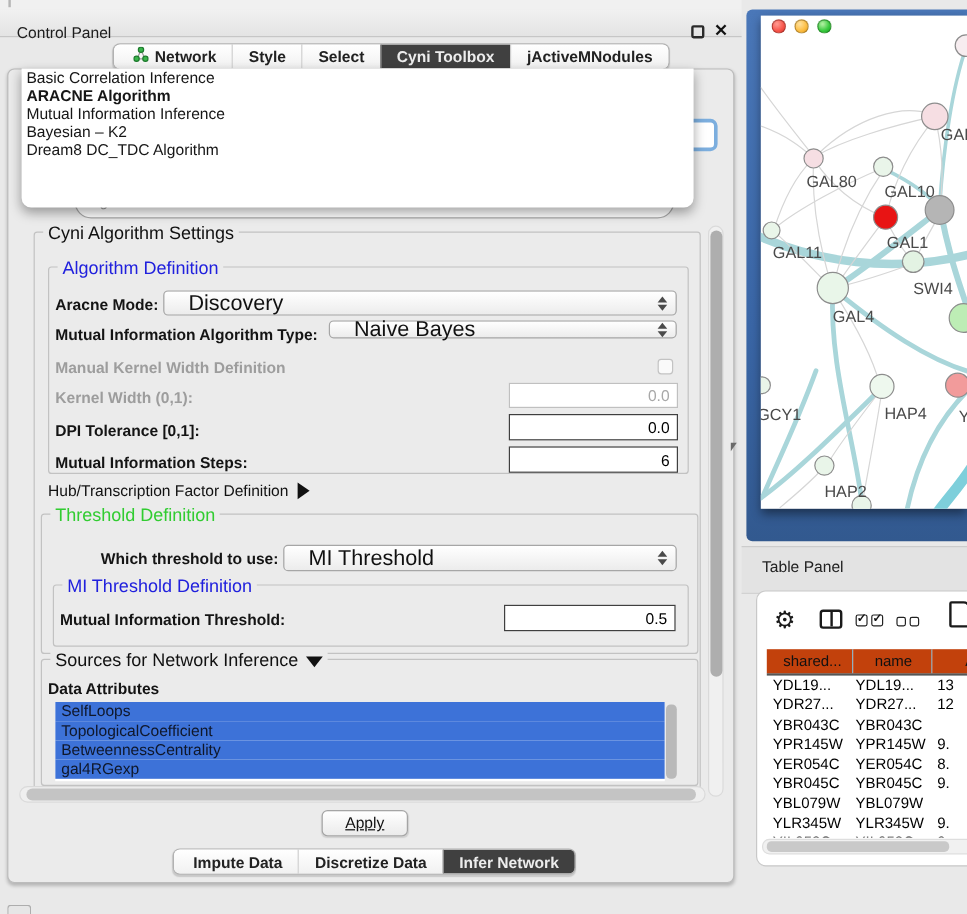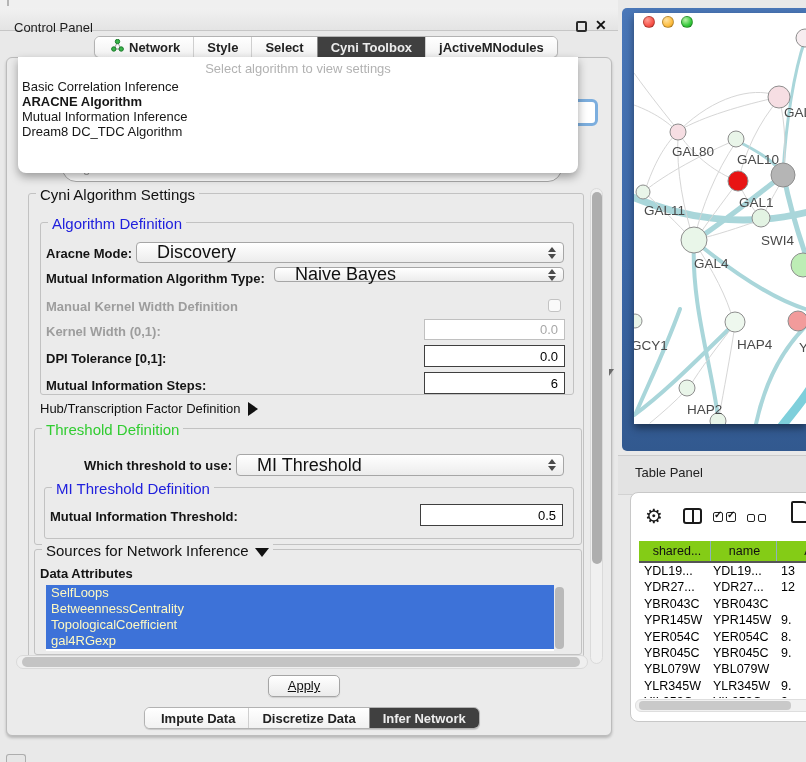--- a/index.html
+++ b/index.html
@@ -57,21 +57,21 @@
 
   .tinput { position:absolute; border:1px solid #3f3f3f; background:#fff; font-size:13px; text-align:right; padding-right:6px; font-family:"Liberation Sans",sans-serif; color:#000; }
   .tinput.dis { border-color:#c0c0c0; color:#a8a8a8; }
   #mk-checkbox { left:548px; top:299px; width:13px; height:13px; border:1px solid #c3c3c3; border-radius:3px; background:#fafafa; }
 
   .tri-right { display:inline-block; width:0; height:0; border-top:7px solid transparent; border-bottom:7px solid transparent; border-left:10px solid #111; vertical-align:-3px; margin-left:8px; }
   .tri-down { display:inline-block; width:0; height:0; border-left:7px solid transparent; border-right:7px solid transparent; border-top:9px solid #111; vertical-align:-1px; margin-left:6px; }
 
   
   #attr-list { left:46px; top:585px; width:508px; height:66px; background:#fff; overflow:hidden; }
-  .attr-item { height:16px; line-height:16px; padding-left:5px; font-size:13px; color:#fef9c3; background:#3d72d8; white-space:nowrap; }
+  .attr-item { height:16px; line-height:16px; padding-left:5px; font-size:13px; color:#0f172a; background:#3d72d8; white-space:nowrap; }
   #attr-scroll { left:555px; top:587px; width:9px; height:62px; background:#b9b9b9; border-radius:4px; }
 
   #apply-btn { left:268px; top:675px; width:72px; height:22px; border:1px solid #a5a5a5; border-radius:5px; background:linear-gradient(#ffffff,#ebebeb); font-size:13px; color:#111; text-align:center; line-height:20px; box-shadow:0 1px 1px rgba(0,0,0,.12);text-decoration:underline; }
 
   
   #net-window { left:622px; top:8px; width:184px; height:443px; background:linear-gradient(180deg,#4a77b8 0%,#3a66a6 60%,#32598f 100%); border-radius:5px 0 0 5px; }
   #net-canvas { left:12px; top:5px; width:172px; height:411px; background:#fff; box-shadow:0 4px 8px rgba(0,0,0,.45); }
   .tl { position:absolute; top:3px; width:12px; height:12px; border-radius:50%; border:1px solid rgba(0,0,0,.25); }
   #tl-close { left:9px;  background:radial-gradient(circle at 35% 30%, #ff9d94, #f8544a 60%, #d2342a); }
   #tl-min   { left:28px; background:radial-gradient(circle at 35% 30%, #ffe2a0, #fdbd41 60%, #d9971f); }
@@ -88,21 +88,21 @@
   .cbpair { display:flex; gap:3px; }
   #checked-pair { left:82px; top:19px; }
   #unchecked-pair { left:116px; top:21px; }
   .cb { width:10px; height:10px; border:1.5px solid #222; border-radius:2px; position:relative; }
   .cb.small { width:8px; height:8px; }
   .cb.on:after { content:"✓"; position:absolute; left:0px; top:-4px; font-size:10px; font-weight:bold; color:#111; }
   #export-ic { left:160px; top:8px; width:18px; height:22px; border:2px solid #1a1a1a; border-radius:2px 6px 2px 2px; }
 
   #tbl { left:8px; top:48px; width:200px; }
   #tbl-head { display:flex; height:22px; border-bottom:2px solid #555; }
-  .th { background:#84cc16; border-right:1px solid #8fb0c0; font-size:12.5px; color:#111; display:flex; align-items:center; justify-content:center; overflow:hidden; white-space:nowrap; }
+  .th { background:#c2410c; border-right:1px solid #8fb0c0; font-size:12.5px; color:#111; display:flex; align-items:center; justify-content:center; overflow:hidden; white-space:nowrap; }
   #tbl-rows { height:135px; overflow:hidden; }
   .tr { display:flex; height:16.4px; }
   .td { font-size:12.5px; color:#000; overflow:hidden; white-space:nowrap; padding-top:1px; }
   .c0 { width:72px; padding-left:5px; }
   .c1 { width:66px; padding-left:2px; }
   .c2 { width:60px; padding-left:4px; }
   #tp-hscroll { left:4px; top:206px; width:188px; height:13px; background:#f1f1f1; border:1px solid #dedede; border-radius:6px; }
   #tp-hthumb { left:8px; top:208px; width:152px; height:9px; background:#c9c9c9; border-radius:4px; }
 
   #cursor-mark { left:609px; top:369px; width:0; height:0; border-top:7px solid #6a6a6a; border-right:5px solid transparent; }
@@ -208,22 +208,22 @@
 </div>
 <div class="flabel" style="left:50px; top:509px;">Mutual Information Threshold:</div>
 <input class="tinput" style="left: 420px; top: 504px; width: 143px; height: 22px;" value="0.5">
 
 <div class="group" style="left:34px; top:549px; width:548px; height:106px;">
   <span class="legend"><span>Sources for Network Inference</span><span class="tri-down"></span></span>
 </div>
 <div class="flabel" style="left:40px; top:566px;">Data Attributes</div>
 <div class="abs" id="attr-list">
     <div class="attr-item">SelfLoops</div>
+    <div class="attr-item">TopologicalCoefficient</div>
     <div class="attr-item">BetweennessCentrality</div>
-    <div class="attr-item">TopologicalCoefficient</div>
     <div class="attr-item">gal4RGexp</div>
   </div>
 <div class="abs" id="attr-scroll"></div>
 
 <div class="abs" id="h-track"></div>
 <div class="abs" id="h-thumb"></div>
 
 <div class="abs" id="apply-btn">Apply</div>
 
 <div class="abs tabbar" id="bottom-tabs">
@@ -232,25 +232,25 @@
     </div>
     <div class="tab">
       <span>Discretize Data</span>
     </div>
     <div class="tab sel">
       <span>Infer Network</span>
     </div>
   </div>
 
 <div class="abs" id="dropdown">
-  <div id="dd-prompt">Select algorithm to view settings</div>
   <div id="dd-items">
       <div class="dd-item">Basic Correlation Inference</div>
       <div class="dd-item bold">ARACNE Algorithm</div>
       <div class="dd-item">Mutual Information Inference</div>
+      <div class="dd-item">Bayesian – K2</div>
       <div class="dd-item">Dream8 DC_TDC Algorithm</div>
     </div>
 </div>
 
 <div class="abs" id="net-window">
   <div class="abs" id="net-canvas">
     <svg id="net-svg" width="172" height="411">
         <path d="M -6,182 C 45,205 110,216 178,198" fill="none" stroke="#a9d6da" stroke-width="7" stroke-linecap="round"></path>
         <path d="M 149,162 C 118,186 88,210 62,227" fill="none" stroke="#a9d6da" stroke-width="5" stroke-linecap="round"></path>
         <path d="M 150,164 C 158,205 167,228 175,252" fill="none" stroke="#a9d6da" stroke-width="5" stroke-linecap="round"></path>

